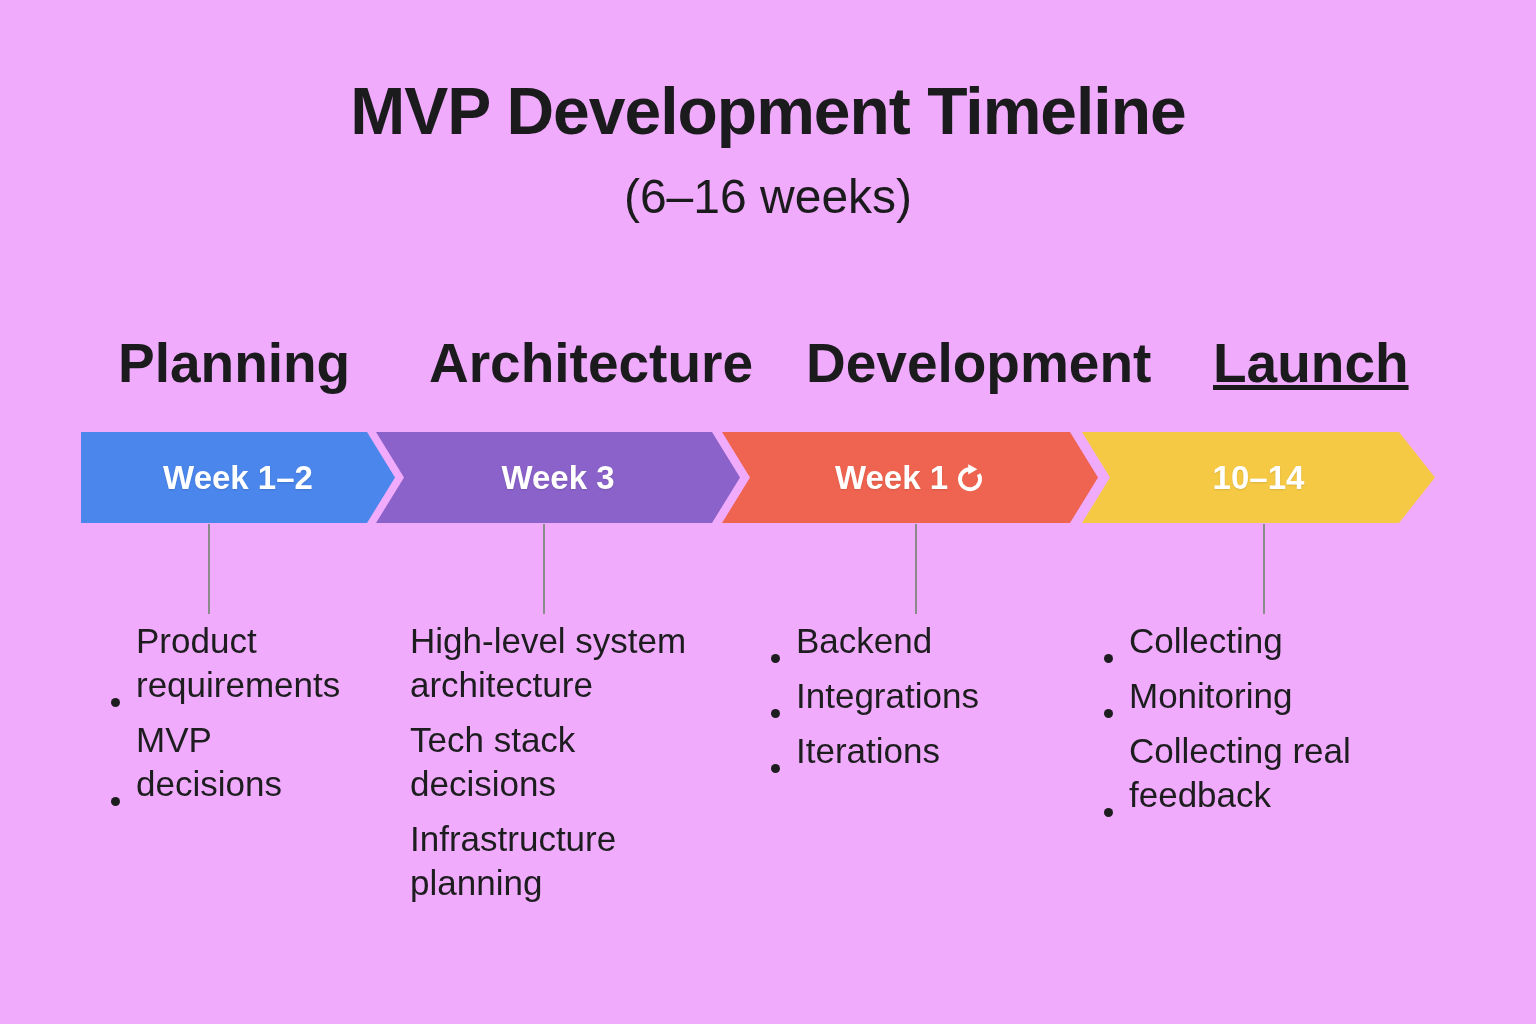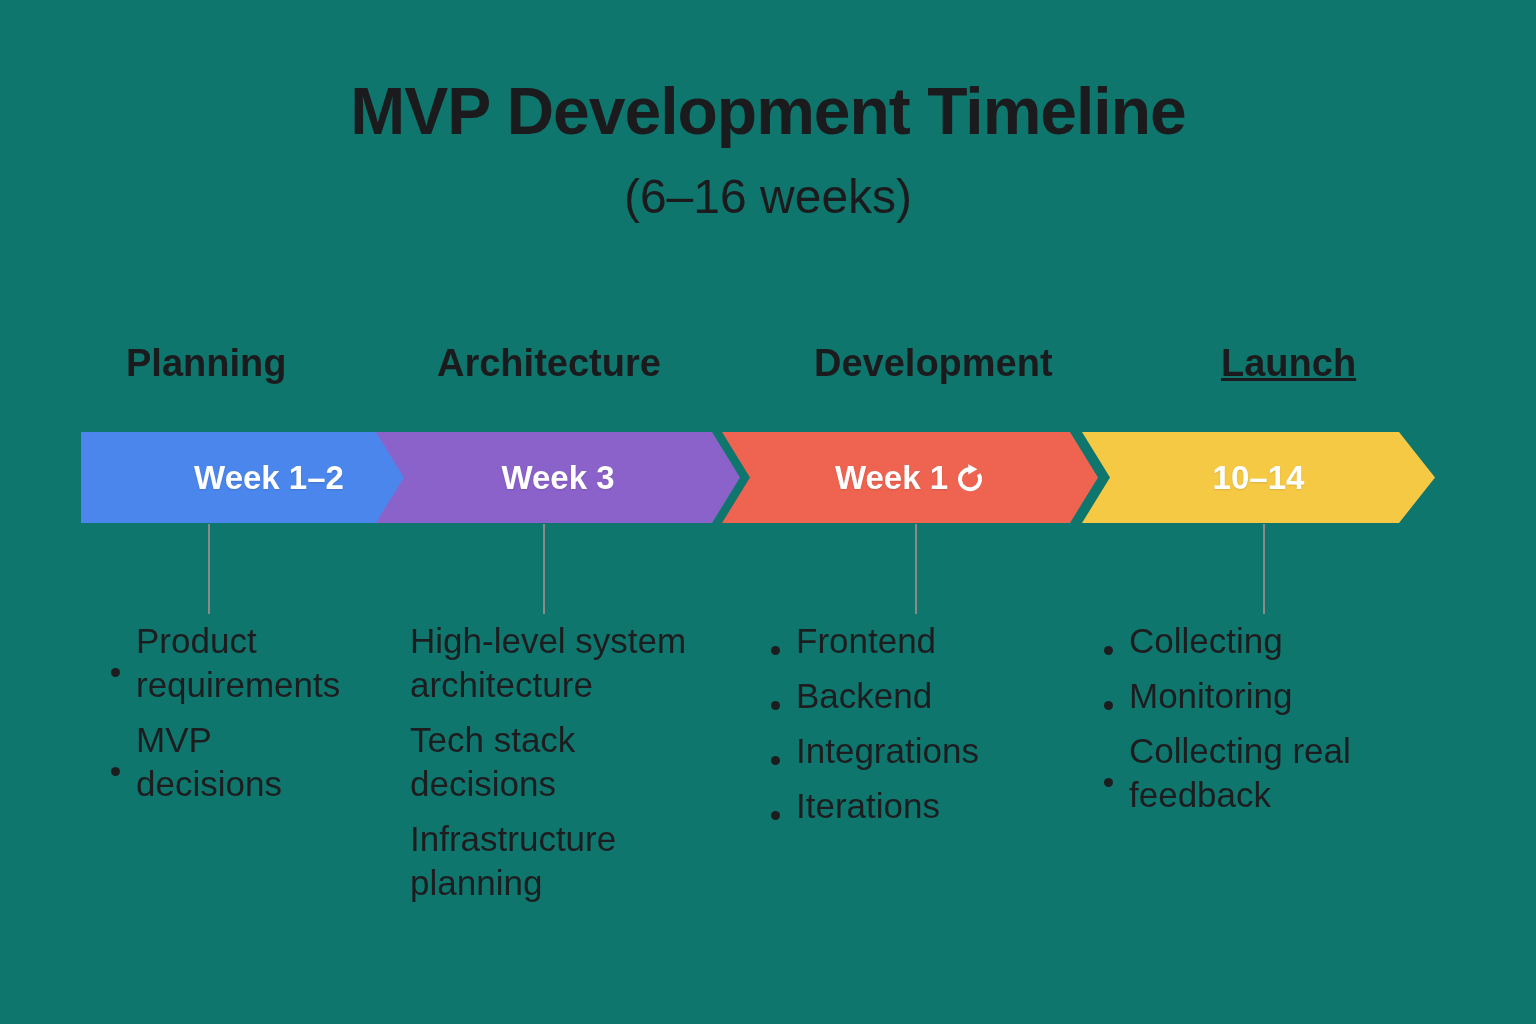--- a/index.html
+++ b/index.html
@@ -1,53 +1,52 @@
 <!DOCTYPE html>
 <html><head>
 <meta charset="utf-8">
 <style>
   html,body { margin:0; padding:0; background:#ffffff; }
   .canvas {
     position:relative; width:1536px; height:1024px; overflow:hidden;
-    background:#0f766e; font-family:"Liberation Sans", sans-serif; color:#1b1b1d;
+    background:#f0abfc; font-family:"Liberation Sans", sans-serif; color:#1b1b1d;
   }
   .title {
     position:absolute; top:76px; left:0; width:100%;
     text-align:center; font-size:66px; line-height:70px; font-weight:700;
     letter-spacing:-1px;
   }
   .subtitle {
     position:absolute; top:170px; left:0; width:100%;
     text-align:center; font-size:48px; line-height:54px; font-weight:400;
   }
   .phase-header {
-    position:absolute; top:341px; font-size:38px; line-height:44px; font-weight:700;
+    position:absolute; top:341px; font-size:55px; line-height:44px; font-weight:700;
     white-space:nowrap;
-    margin-left:8px;
   }
   .arrow {
     position:absolute; top:432px; height:91px;
     display:flex; align-items:center; justify-content:center;
   }
-  .arrow.first { clip-path: polygon(0 0, calc(100% - 28px) 0, 100% 50%, calc(100% - 28px) 100%, 0 100%); padding-left: 31px; }
+  .arrow.first { clip-path: polygon(0 0, calc(100% - 28px) 0, 100% 50%, calc(100% - 28px) 100%, 0 100%); }
   .arrow.mid   { clip-path: polygon(0 0, calc(100% - 28px) 0, 100% 50%, calc(100% - 28px) 100%, 0 100%, 28px 50%); }
   .arrow.last  { clip-path: polygon(0 0, calc(100% - 36px) 0, 100% 50%, calc(100% - 36px) 100%, 0 100%, 28px 50%); }
   .week-label {
     display:flex; align-items:center; gap:5px;
     color:#ffffff; font-size:33px; font-weight:700; white-space:nowrap;
     text-shadow:0 1px 2px rgba(0,0,0,0.12);
   }
   .loop-icon { display:inline-flex; margin-left:2px; }
   .connector {
     position:absolute; top:524px; height:90px; width:1.5px; background:#8a8a8a;
   }
   .list {
     position:absolute; top:619px; font-size:35px; line-height:44px; color:#1d1d1f;
   }
-  .list-item { display:flex; align-items:center; margin-bottom:11px; }
+  .list-item { display:flex; align-items:flex-end; margin-bottom:11px; }
   .bullet-dot {
     flex:0 0 auto; width:9px; height:9px; border-radius:50%;
     background:#1d1d1f; margin-top:18px; margin-right:16px;
   }
   .item-text { display:block; }
   
   #col-planning     { left:111px; width:224px; }
   #col-architecture { left:410px; width:295px; }
   #col-development  { left:771px; width:270px; }
   #col-launch       { left:1104px; width:265px; }
@@ -122,24 +121,20 @@
     </div>
     <div class="list-item">
 
       <span class="item-text">Infrastructure planning</span>
     </div>
   </div>
 
   <div class="list" id="col-development">
     <div class="list-item">
       <span class="bullet-dot"></span>
-      <span class="item-text">Frontend</span>
-    </div>
-    <div class="list-item">
-      <span class="bullet-dot"></span>
       <span class="item-text">Backend</span>
     </div>
     <div class="list-item">
       <span class="bullet-dot"></span>
       <span class="item-text">Integrations</span>
     </div>
     <div class="list-item">
       <span class="bullet-dot"></span>
       <span class="item-text">Iterations</span>
     </div>

